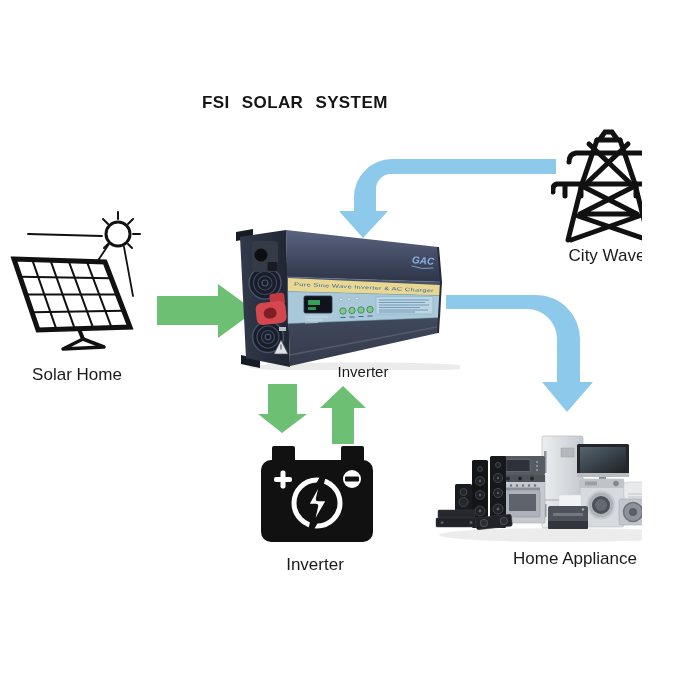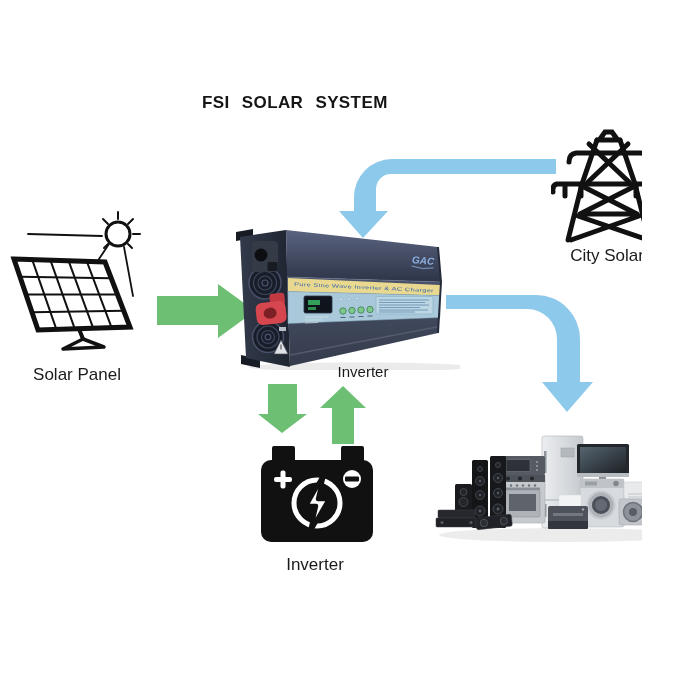--- a/index.html
+++ b/index.html
@@ -272,18 +272,19 @@
       <rect x="120" y="98" width="40" height="8" rx="1" fill="#33373d"></rect>
       <circle cx="155" cy="86.5" r="1.2" fill="#9fa4aa"></circle>
     </g>
     <g>
       <polygon points="227,83 257,83 259,100 229,100" fill="#272b31" stroke="#3a3f46" stroke-width=".6"></polygon>
       <polygon points="230,85.5 255,85.5 256.5,98 231.5,98" fill="#394452"></polygon>
       <polygon points="221,100 259,100 253,107 215,107" fill="#3e434b"></polygon>
     </g>
   </svg>
 
-  <div class="label" style="left:77px;top:365px">Solar Panel</div>
-  <div class="label" style="left:607px;top:246px">City Solar</div>
+  <div class="label" style="left:77px;top:365px">Solar Home</div>
+  <div class="label" style="left:607px;top:246px">City Wave</div>
   <div class="label" style="left:363px;top:363px;font-size:15px">Inverter</div>
   <div class="label" style="left:315px;top:555px">Inverter</div>
+  <div class="label" style="left:575px;top:549px">Home Appliance</div>
 
 </div>
 
 </body></html>

